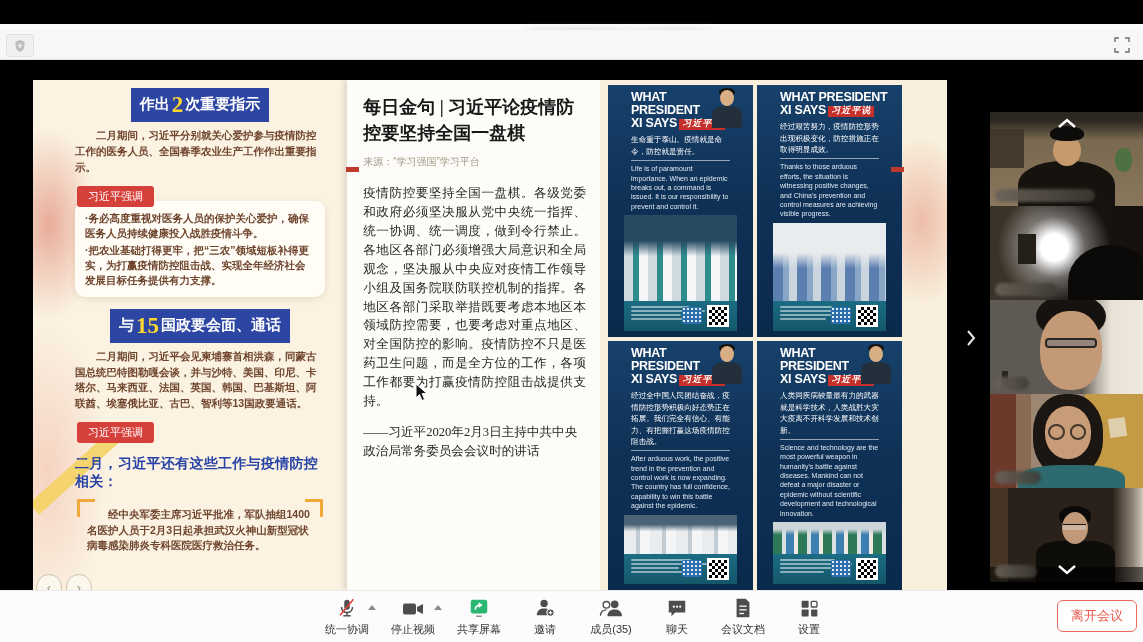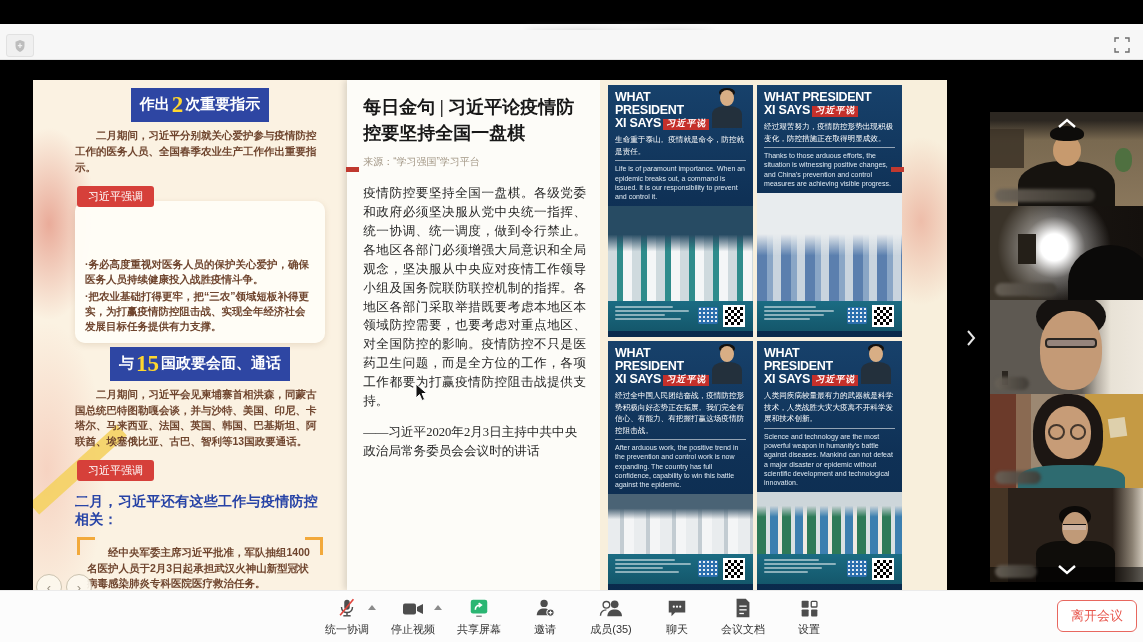--- a/index.html
+++ b/index.html
@@ -24,30 +24,30 @@
   .doc{position:absolute;left:33px;top:20px;width:914px;height:510px;display:flex;}
   .rdash{position:absolute;width:13px;height:5px;background:#c0392f;z-index:6;}
   
   .pageA{width:320px;height:510px;background:#fbf2e2;position:relative;overflow:hidden;
          padding:8px 22px 0 42px;box-sizing:border-box;}
   .wblob{position:absolute;pointer-events:none;}
   .w1{left:-34px;top:44px;width:100px;height:200px;background:radial-gradient(ellipse,rgba(219,113,94,.55),rgba(219,113,94,0) 68%);}
   .w2{left:-46px;top:240px;width:120px;height:300px;background:radial-gradient(ellipse,rgba(238,160,140,.38),rgba(238,160,140,0) 70%);}
   .ystrip{position:absolute;left:-14px;top:382px;width:118px;height:15px;background:#f4d263;transform:rotate(-42deg);opacity:.9;}
   .centerA{text-align:center;position:relative;z-index:1;}
-  .centerA.mt{margin-top:4px;}
+  .centerA.mt{margin-top:12px;}
   .banner{display:inline-block;background:#2e46a3;color:#fff;font-weight:bold;font-size:15px;line-height:1.1;padding:4px 9px 5px;text-align:right;}
   .bignum{color:#ffd72e;font-size:23px;font-weight:bold;padding:0 2px;vertical-align:-3px;font-family:"Liberation Serif",serif;}
   .apara{margin:6px 0 0;font-size:10.5px;font-weight:bold;color:#6f452e;line-height:1.5;text-indent:2em;position:relative;z-index:1;}
   .taggroup{margin-top:10px;position:relative;z-index:1;}
   .redtag{position:relative;z-index:2;display:inline-block;background:#d6403a;color:#fff;font-size:11px;font-weight:normal;
           padding:3px 11px;border-radius:3px;margin-left:2px;}
   .whitebox{margin-top:-6px;background:rgba(255,253,247,.96);border-radius:10px;padding:10px 10px 8px;
             box-shadow:0 2px 6px rgba(150,110,70,.18);}
-  .bullet{font-size:10.5px;font-weight:bold;color:#6f452e;line-height:1.45;margin-top:46px;}
+  .bullet{font-size:10.5px;font-weight:bold;color:#6f452e;line-height:1.45;}
   .bullet+.bullet{margin-top:2px;}
   .aheading{position:relative;margin-top:12px;color:#2743a6;font-size:14px;font-weight:bold;z-index:1;letter-spacing:.3px;}
   .brbox{position:relative;margin:8px 2px 0;padding:8px 10px;z-index:1;}
   .bpara{font-size:10.5px;font-weight:bold;color:#6f452e;line-height:1.5;text-indent:2em;margin:0 0 6px;}
   .bc{position:absolute;width:15px;height:15px;border:3px solid #f2a93b;}
   .bc.tl{left:0;top:0;border-right:none;border-bottom:none;}
   .bc.tr{right:0;top:0;border-left:none;border-bottom:none;}
   
   .pageB{width:258px;height:510px;background:#fdfcf8;position:relative;display:flex;flex-direction:column;
          padding:14px 14px 0 16px;box-sizing:border-box;overflow:hidden;
@@ -71,21 +71,21 @@
   .mcap{position:absolute;left:10px;right:10px;bottom:20px;color:#2f62c9;font-weight:bold;font-style:italic;
         font-size:14px;text-shadow:0 0 3px rgba(255,255,255,.85);z-index:2;}
   .mcap2{position:absolute;left:10px;right:14px;bottom:2px;text-align:right;color:#2f62c9;font-weight:bold;
          font-style:italic;font-size:14px;text-shadow:0 0 3px rgba(255,255,255,.85);z-index:2;}
   
   .pageC{width:355px;height:510px;background:#f8efdc;position:relative;overflow:hidden;}
   .w3{right:-24px;top:56px;width:100px;height:170px;background:radial-gradient(ellipse,rgba(225,128,108,.45),rgba(225,128,108,0) 70%);}
   .pgrid{position:absolute;left:8px;top:5px;width:294px;height:505px;display:grid;
          grid-template-columns:145px 145px;grid-template-rows:252px 249px;gap:4px;}
   .poster{background:linear-gradient(180deg,#17416b 0,#0f3156 45%,#0a2a4c 100%);position:relative;
-          padding:6px 7px;box-sizing:border-box;display:flex;flex-direction:column;overflow:hidden;color:#fff;}
+          padding:6px 23px;box-sizing:border-box;display:flex;flex-direction:column;overflow:hidden;color:#fff;}
   .p-line{font-weight:bold;font-size:12.5px;line-height:1.05;letter-spacing:-.3px;white-space:nowrap;}
   .p-badge{display:inline-block;background:#c5302b;color:#fff;font-family:"DejaVu Serif",serif;font-style:italic;
            font-weight:bold;font-size:9px;padding:0 3px 1px;margin-left:2px;vertical-align:1px;letter-spacing:1px;}
   .p-cn{margin-top:4px;font-size:7.6px;line-height:1.5;}
   .p-divider{margin-top:3px;border-top:1px solid rgba(255,255,255,.55);}
   .p-en{margin-top:3px;font-size:7px;line-height:1.34;color:#dfeaf3;}
   .p-photo{margin:4px -7px 0;flex:1;min-height:0;}
   .ph0{background:linear-gradient(180deg,#274b63 0,#274b63 30%,rgba(39,75,99,0) 48%),
        repeating-linear-gradient(90deg,#cfdade 0 9px,#2f8c8c 9px 15px,#f4f6f7 15px 24px);}
   .ph1{background:linear-gradient(180deg,#e8ecee 0,#e8ecee 38%,rgba(232,236,238,0) 58%),

